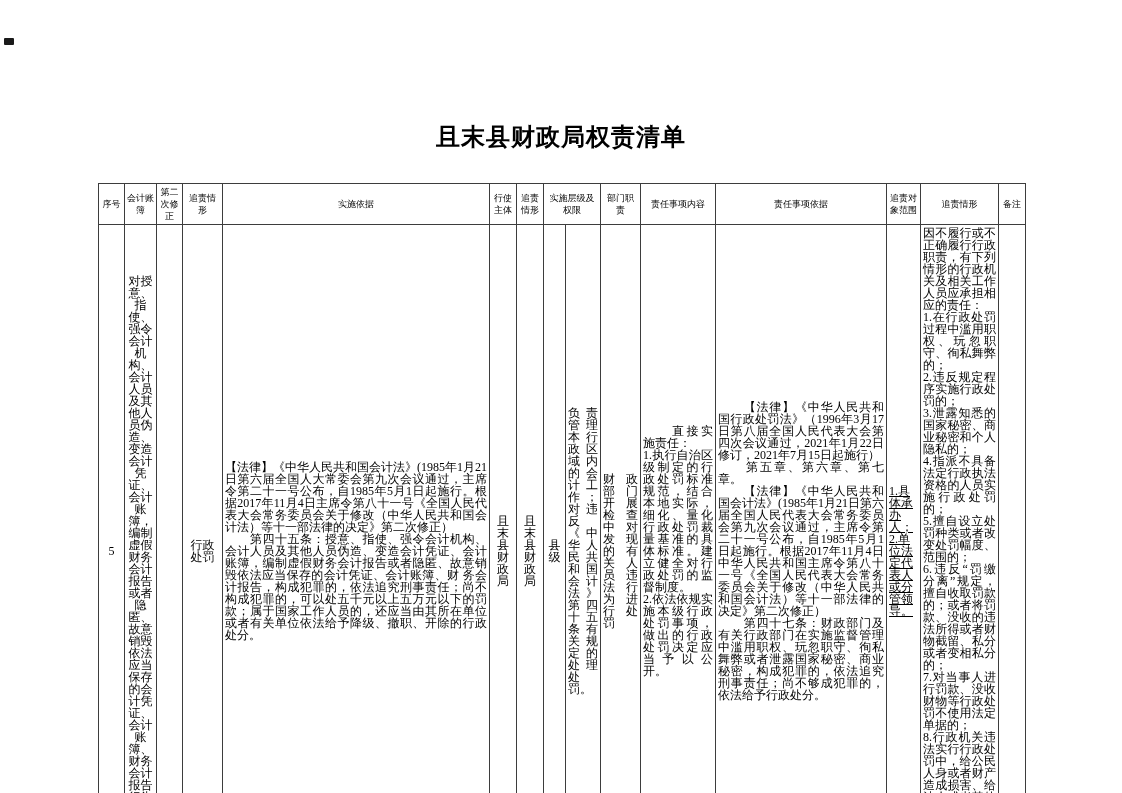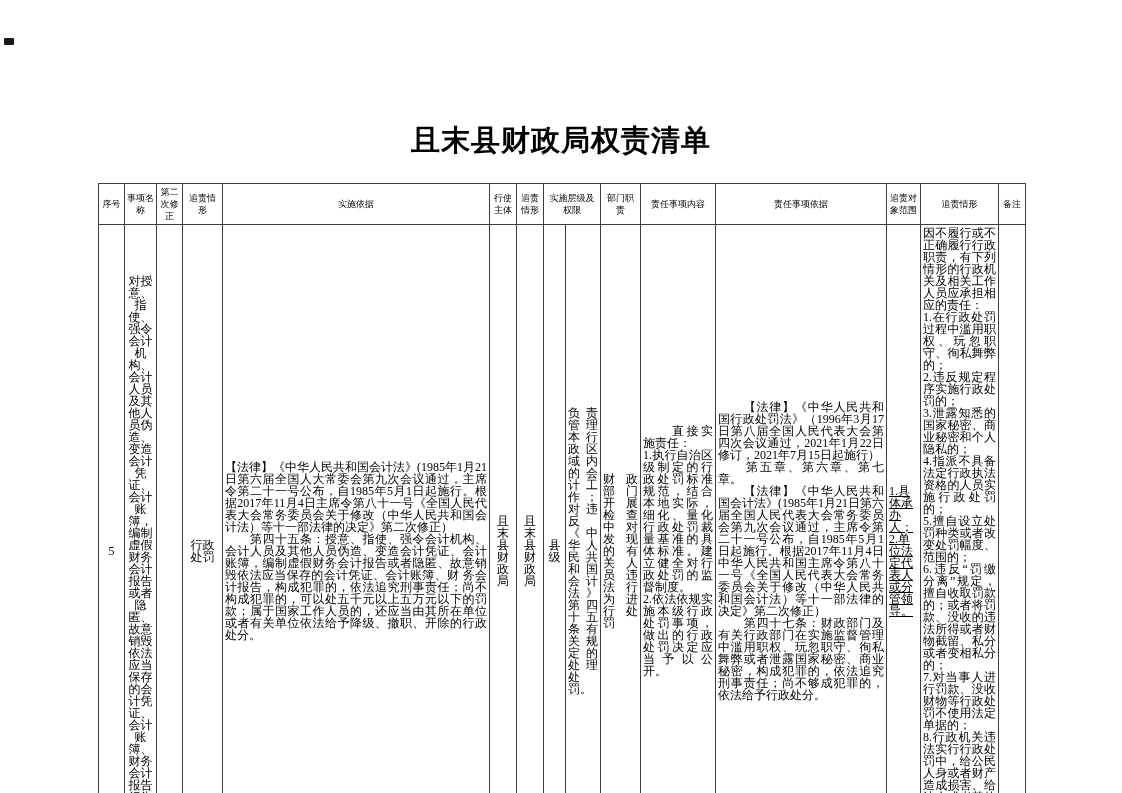--- a/index.html
+++ b/index.html
@@ -11,21 +11,21 @@
     font-family:"Liberation Serif","DejaVu Serif",serif;
     color:#000;
   }
   .scan-artifact{
     position:absolute;left:4px;top:38px;width:10px;height:7px;
     background:#1a1a1a;border-radius:1px;
   }
   .doc-title{
     position:absolute;left:0;top:121px;width:100%;
     text-align:center;
-    font-size:29px;font-weight:bold;
+    font-size:24px;font-weight:bold;
     letter-spacing:1px;
   }
   table.rt{
     position:absolute;left:98px;top:183px;
     width:927px;
     border-collapse:collapse;
     table-layout:fixed;
   }
   table.rt th, table.rt td{
     border:1px solid #3d3d3d;
@@ -70,21 +70,21 @@
         <col style="width:40px">
         <col style="width:75px">
         <col style="width:171px">
       <col style="width:34px">
         <col style="width:78px">
         <col style="width:27px">
     </colgroup>
     <thead>
       <tr>
         <th>序号</th>
-        <th>事项名称</th>
+        <th>会计账簿</th>
         <th>第二次修正</th>
         <th>追责情形</th>
         <th>实施依据</th>
         <th>行使主体</th>
         <th>追责情形</th>
         <th colspan="2">实施层级及权限</th>
         <th>部门职责</th>
         <th>责任事项内容</th>
         <th>责任事项依据</th>
         <th>追责对象范围</th>

